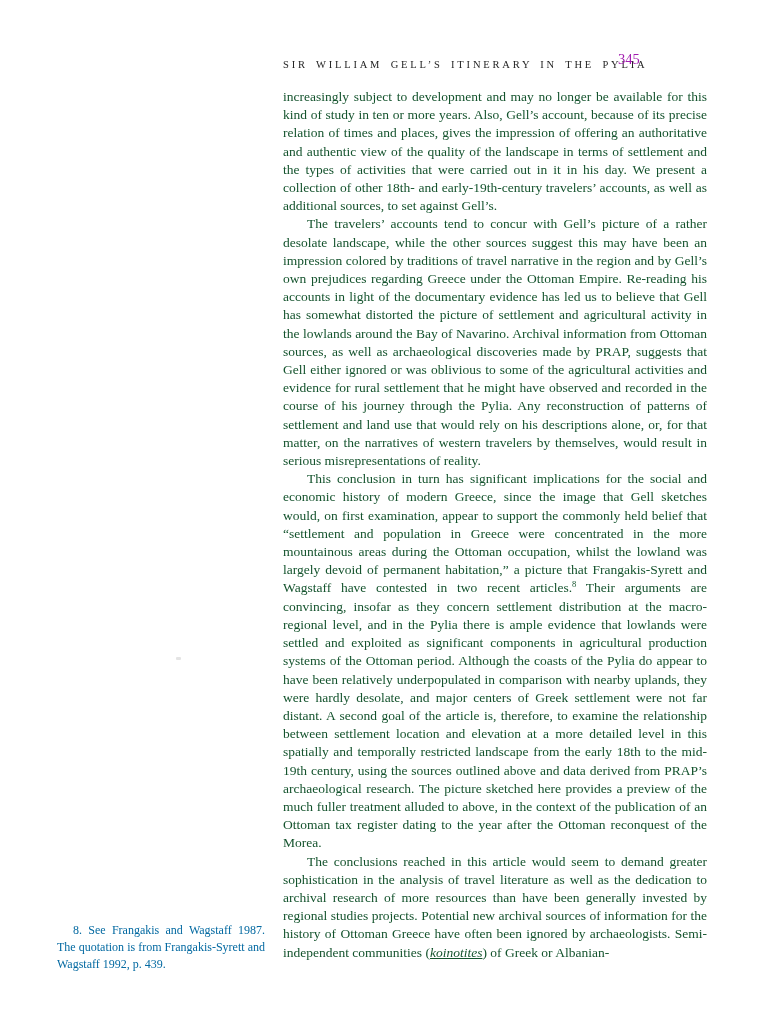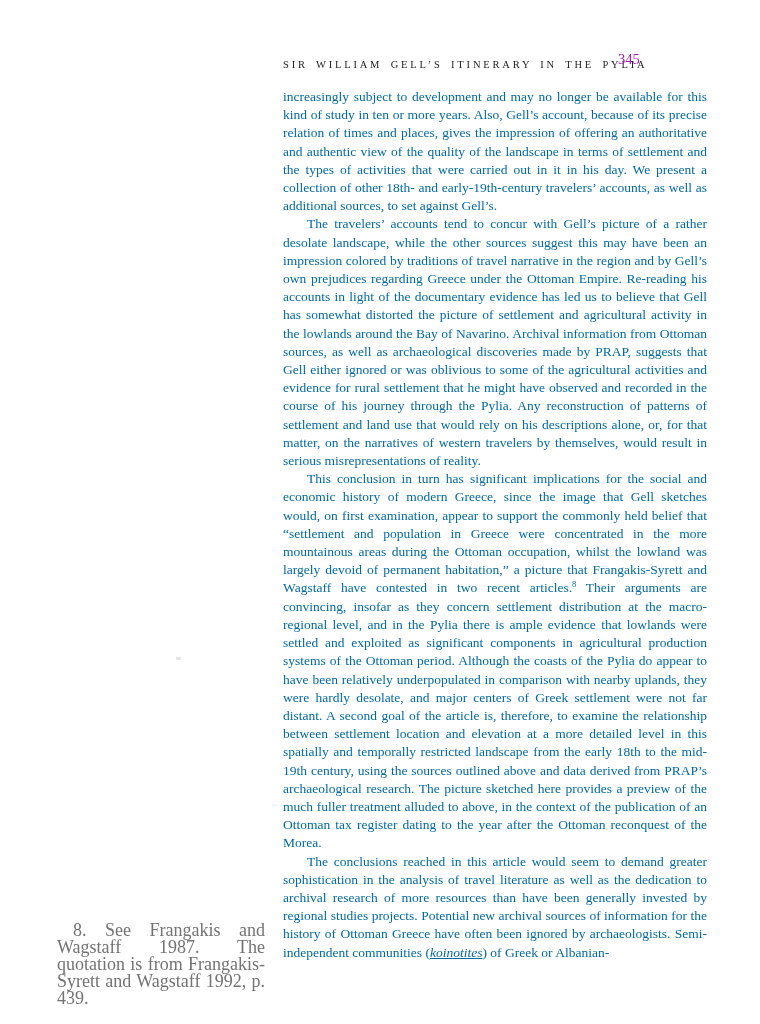--- a/index.html
+++ b/index.html
@@ -37,21 +37,21 @@
     color: #a21caf;
   }
   .body-text {
     position: absolute;
     top: 88px;
     left: 283px;
     width: 424px;
     font-size: 13.5px;
     line-height: 18.2px;
     text-align: justify;
-    color: #0369a1;
+    color: #14532d;
   }
   .body-text p {
     margin: 0;
     padding: 0;
   }
   .body-text p.indented {
     text-indent: 24px;
   }
   sup.note-ref {
     font-size: 8.5px;
@@ -60,25 +60,25 @@
   }
   .italic {
     font-style: italic;
     text-decoration: underline;
   }
   .footnote {
     position: absolute;
     top: 922px;
     left: 57px;
     width: 208px;
-    font-size: 18px;
+    font-size: 12px;
     line-height: 16.9px;
     text-indent: 16px;
     text-align: justify;
-    color: #737373;
+    color: #0369a1;
   }
   .scan-speck {
     position: absolute;
     left: 176px;
     top: 657px;
     width: 5px;
     height: 3px;
     background: #e4e4e4;
     border-radius: 1px;
   }

